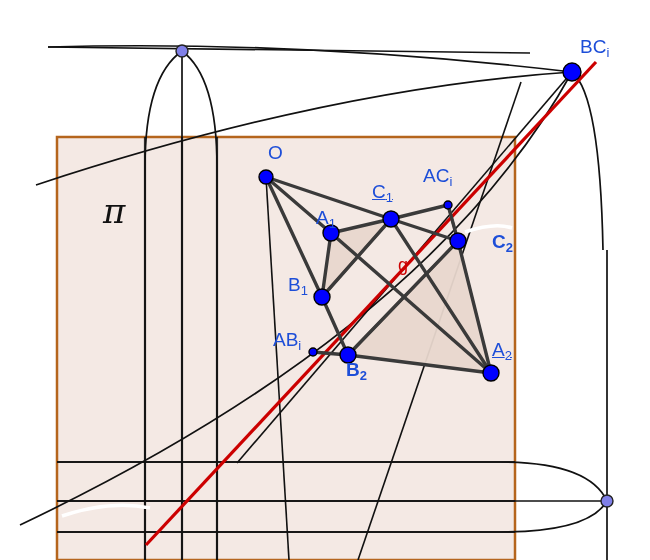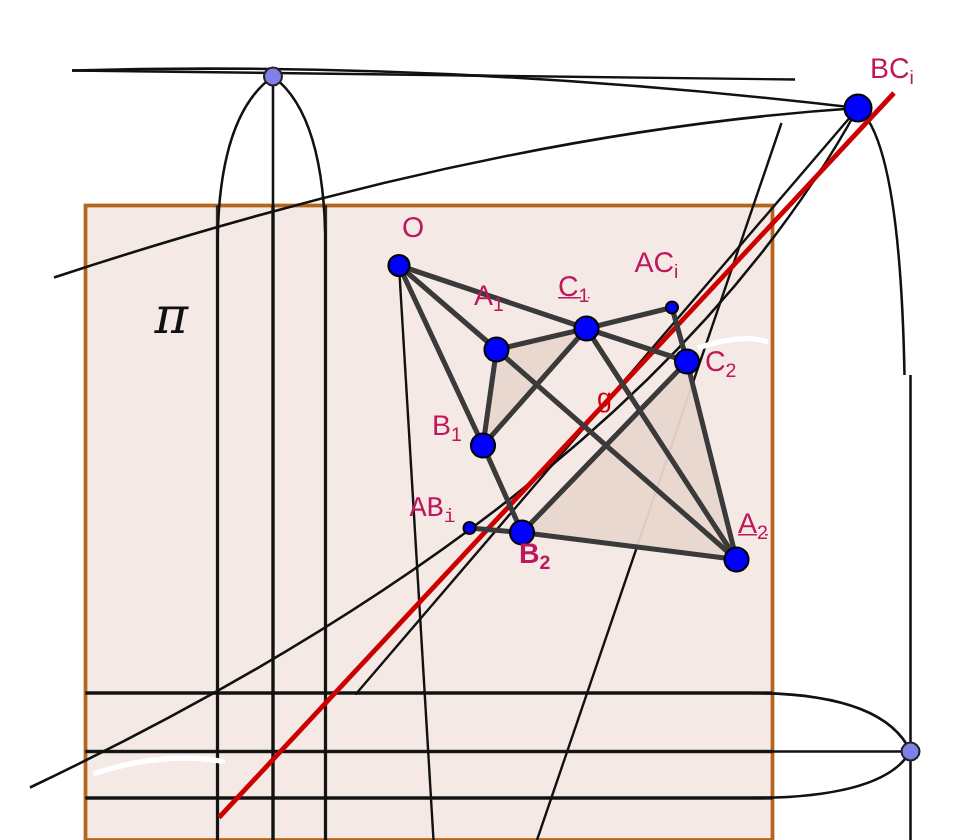--- a/index.html
+++ b/index.html
@@ -1,19 +1,19 @@
 <!DOCTYPE html>
 <html><head>
 <meta charset="utf-8">
 <style>
   html,body{margin:0;padding:0;background:#ffffff;}
   #stage{position:relative;width:650px;height:560px;overflow:hidden;background:#ffffff;
          font-family:"Liberation Sans", sans-serif;}
   svg{position:absolute;left:0;top:0;}
-  .lbl{position:absolute;color:#be185d;font-family:"Liberation Sans", sans-serif;
+  .lbl{position:absolute;color:#1d4ed8;font-family:"Liberation Sans", sans-serif;
        font-size:19px;line-height:1;white-space:nowrap;user-select:none;}
   .lbl .sub{font-size:13px;vertical-align:-0.32em;}
   .lbl-red{position:absolute;color:#cc0000;font-size:18px;font-family:"Liberation Sans", sans-serif;
            white-space:nowrap;user-select:none;}
   .lbl-pi{position:absolute;color:#111111;font-size:34px;
           font-family:"DejaVu Serif", serif;font-style:italic;user-select:none;}
 </style>
 </head>
 <body>
 
@@ -79,24 +79,24 @@
       <circle cx="448" cy="205" r="4" fill="#0000ff" stroke="#000" stroke-width="1.4"></circle>
       <circle cx="572" cy="72" r="9" fill="#0000ff" stroke="#000" stroke-width="1.4"></circle>
     </svg>
 
   <div class="lbl-pi" id="pi-label" style="left: 103px; top: 191px;">π</div>
 
   <div class="lbl-red" id="g-label" style="left: 398px; top: 255px;">g</div>
 
   <div id="point-labels">
       <div class="lbl" style="left: 268px; top: 143px;">O</div>
-      <div class="lbl" style="left: 316px; top: 188px;">A<span class="sub">1</span></div>
+      <div class="lbl" style="left: 316px; top: 208px;">A<span class="sub">1</span></div>
       <div class="lbl" style="left: 288px; top: 275px;">B<span class="sub">1</span></div>
       <div class="lbl" style="left: 372px; top: 182px; text-decoration: underline;">C<span class="sub">1</span></div>
       <div class="lbl" style="left: 492px; top: 340px; text-decoration: underline;">A<span class="sub">2</span></div>
       <div class="lbl" style="left: 346px; top: 360px; font-weight: bold;">B<span class="sub">2</span></div>
-      <div class="lbl" style="left: 470px; top: 232px;">C<span class="sub">2</span></div>
-      <div class="lbl" style="left: 273px; top: 330px; font-family: Liberation Mono, monospace;">AB<span class="sub">i</span></div>
+      <div class="lbl" style="left: 492px; top: 232px; font-weight: bold;">C<span class="sub">2</span></div>
+      <div class="lbl" style="left: 273px; top: 330px;">AB<span class="sub">i</span></div>
       <div class="lbl" style="left: 423px; top: 166px; text-align: right;">AC<span class="sub">i</span></div>
       <div class="lbl" style="left: 580px; top: 37px;">BC<span class="sub">i</span></div>
     </div>
 
 </div>
 
 </body></html>

